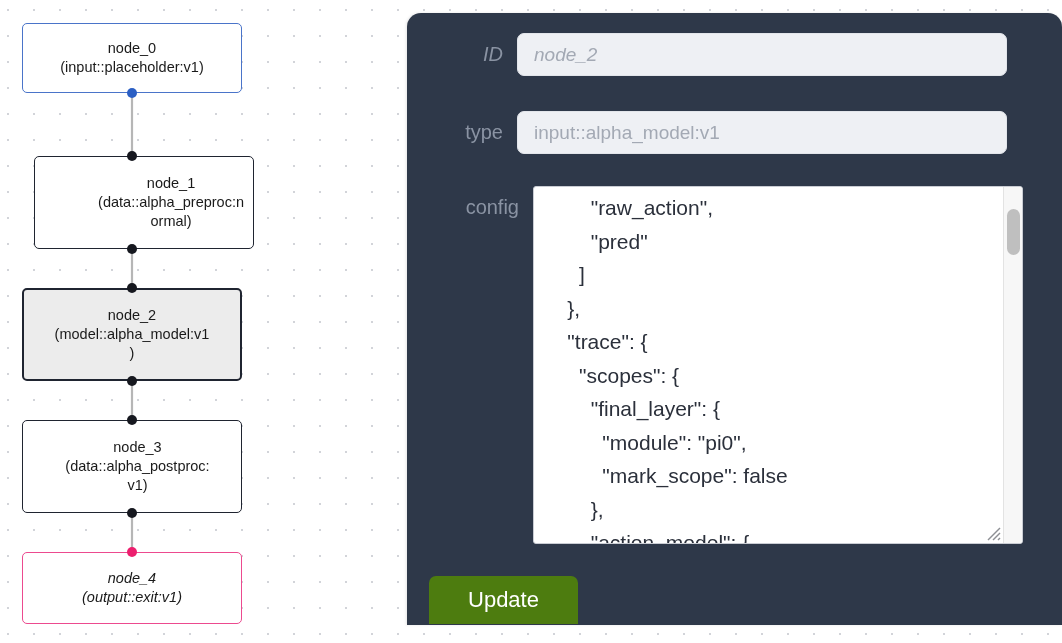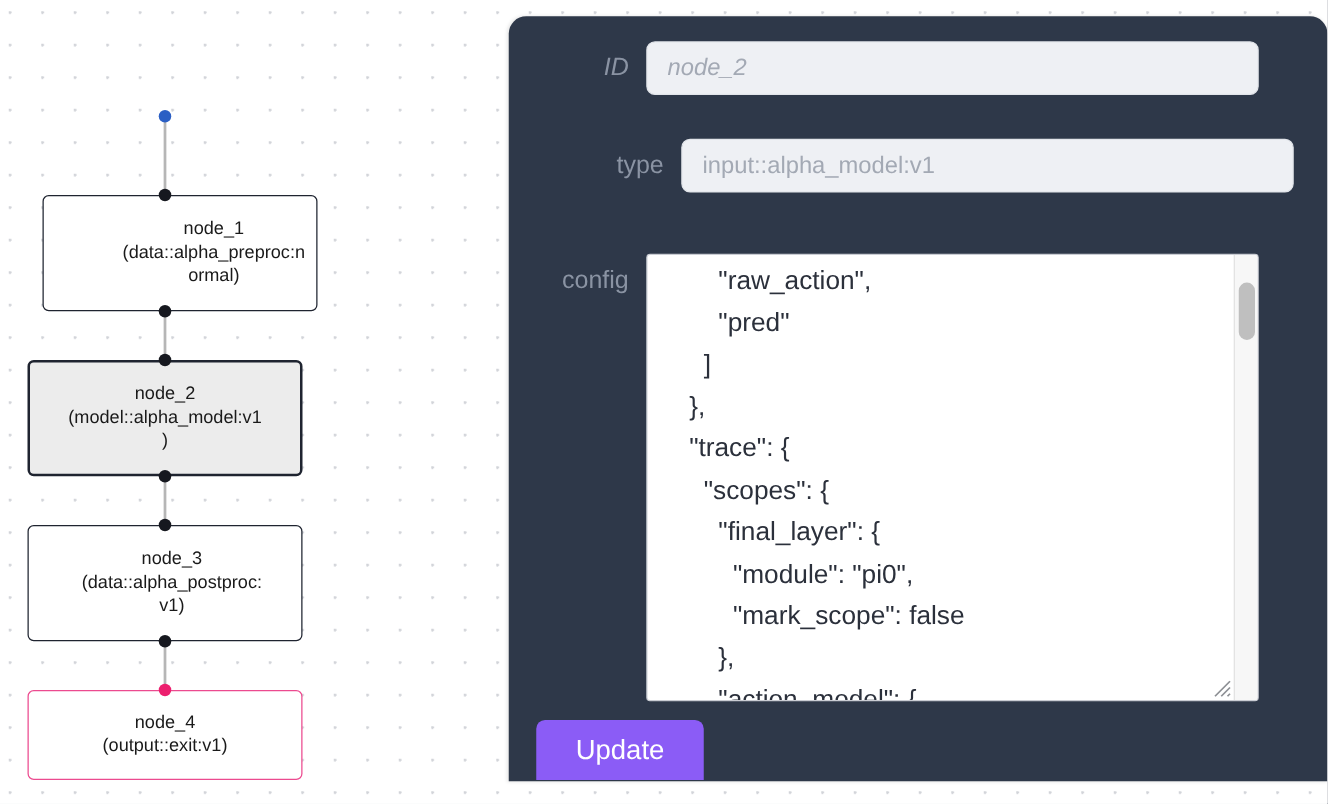--- a/index.html
+++ b/index.html
@@ -123,22 +123,22 @@
     height: 43px;
     width: 490px;
     display: flex;
     align-items: center;
     padding: 0 16px;
     font-size: 19px;
     color: #a3a9b4;
   }
 
   #row-id    { left: 0px;  top: 20px; font-style: italic; }
-  #row-type  { left: 0px;  top: 98px; padding-left: 28px; }
-  #row-config{ left: 0px;  top: 190px; }
+  #row-type  { left: 0px;  top: 98px; }
+  #row-config{ left: 0px;  top: 173px; padding-left: 16px; }
 
   
   .field-textarea-wrap {
     position: relative;
     width: 490px;
     height: 358px;
     background: #ffffff;
     border: 1px solid #c9ccd3;
     border-radius: 3px;
     overflow: hidden;
@@ -175,22 +175,22 @@
     position: absolute;
     right: 20px; bottom: 1px;
     width: 17px; height: 17px;
     z-index: 4;
   }
 
   
   #update-button {
     position: absolute;
     left: 22px; top: 563px;
-    width: 134px; height: 48px;
-    background: #8b5cf6;
+    width: 149px; height: 48px;
+    background: #4d7c0f;
     border: none;
     border-radius: 7px 7px 0 0;
     color: #ffffff;
     font-family: "Liberation Sans", sans-serif;
     font-size: 22px;
     display: flex;
     align-items: center;
     justify-content: center;
     cursor: pointer;
   }
@@ -202,20 +202,24 @@
 
   <div id="graph-canvas">
 
     <svg id="edges" viewBox="0 0 400 643" width="400" height="643">
       <line x1="132" y1="93" x2="132" y2="156" stroke="#b6b6b6" stroke-width="2.2"></line>
       <line x1="132" y1="249" x2="132" y2="288" stroke="#b6b6b6" stroke-width="2.2"></line>
       <line x1="132" y1="381" x2="132" y2="420" stroke="#b6b6b6" stroke-width="2.2"></line>
       <line x1="132" y1="513" x2="132" y2="552" stroke="#b6b6b6" stroke-width="2.2"></line>
     </svg>
 
+    <div class="node is-input" style="left:22px; top:23px; width:220px; height:70px;">
+      <span class="node-text">node_0
+(input::placeholder:v1)</span>
+    </div>
     <div class="port port-blue" style="left:127px; top:88px;"></div>
 
     <div class="node" style="left:34px; top:156px; width:220px; height:93px;justify-content:flex-end;">
       <span class="node-text">node_1
 (data::alpha_preproc:n
 ormal)</span>
     </div>
     <div class="port" style="left:127px; top:151px;"></div>
     <div class="port" style="left:127px; top:244px;"></div>
 
@@ -228,21 +232,21 @@
     <div class="port" style="left:127px; top:376px;"></div>
 
     <div class="node" style="left:22px; top:420px; width:220px; height:93px;padding-left:20px;">
       <span class="node-text">node_3
 (data::alpha_postproc:
 v1)</span>
     </div>
     <div class="port" style="left:127px; top:415px;"></div>
     <div class="port" style="left:127px; top:508px;"></div>
 
-    <div class="node is-output" style="left:22px; top:552px; width:220px; height:72px;">
+    <div class="node is-output" style="left:22px; top:552px; width:220px; height:72px;font-style:italic;">
       <span class="node-text">node_4
 (output::exit:v1)</span>
     </div>
     <div class="port port-pink" style="left:127px; top:547px;"></div>
 
   </div>
 
   <div id="inspector-panel">
 
     <div class="form-row" id="row-id">

